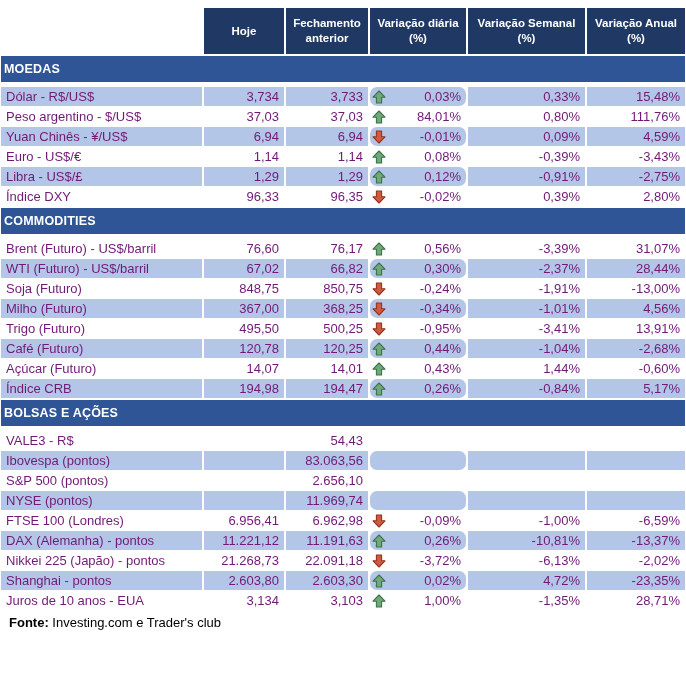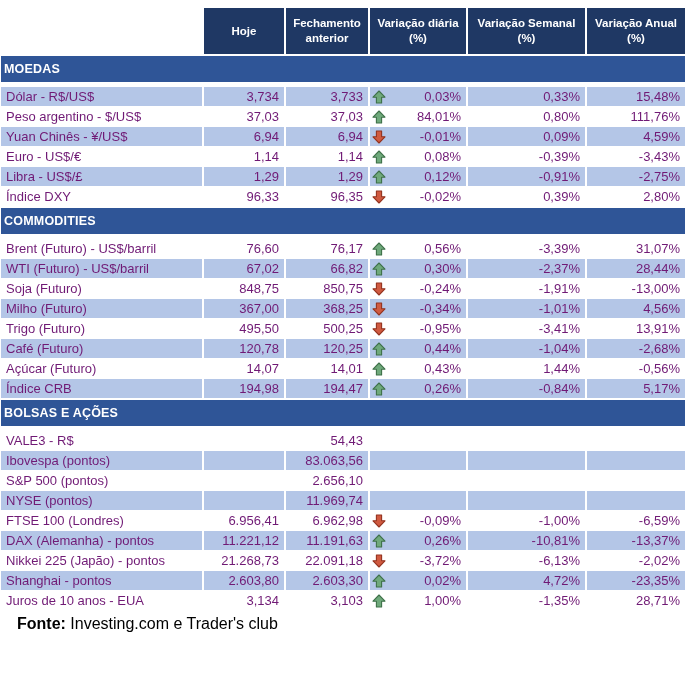--- a/index.html
+++ b/index.html
@@ -41,26 +41,26 @@
     font-size: 12.5px;
     letter-spacing: 0.2px;
     display: flex; align-items: center;
     padding-left: 3px;
     margin: 2px 0 5px 0;
   }
   .data-row { height: 19px; margin-bottom: 1px; font-size: 13px; color: #701a75; }
   .cell { display: flex; align-items: center; overflow: hidden; white-space: nowrap; }
   .cell.label { padding-left: 5px; }
   .cell.num { justify-content: flex-end; padding-right: 5px; }
-  .cell.diaria { justify-content: space-between; padding: 0 5px 0 2px; }
+  .cell.diaria { justify-content: space-between; padding: 0 5px 0 2px; border-radius: 7px; }
   .shade-blue { background: var(--row-blue); }
   .shade-white { background: var(--row-white); }
   .arrow { width: 14px; height: 14px; display: inline-flex; }
   .arrow svg { width: 14px; height: 14px; }
-  .fonte { font-size: 16px; padding: 4px 0 0 16px; color: #000; }
+  .fonte { font-size: 13px; padding: 4px 0 0 8px; color: #000; }
   .fonte .b { font-weight: bold; }
 </style>
 </head>
 <body>
 
 <div class="report">
   <div class="grid-row header-row">
     <div class="hcell spacer"></div>
     <div class="hcell">Hoje</div>
     <div class="hcell">Fechamento anterior</div>
@@ -258,21 +258,21 @@
         <div class="cell num shade-white">14,01</div>
         <div class="cell diaria shade-white">
           <span class="arrow">
             <svg viewBox="0 0 14 14">
               <path d="M7 1 L13 7.2 L9.6 7.2 L9.6 13 L4.4 13 L4.4 7.2 L1 7.2 Z" fill="#6FA97B" stroke="#3E7049" stroke-width="1.1" stroke-linejoin="round"></path>
             </svg>
           </span>
           <span>0,43%</span>
         </div>
         <div class="cell num shade-white">1,44%</div>
-        <div class="cell num shade-white">-0,56%</div>
+        <div class="cell num shade-white">-0,60%</div>
       </div>
       <div class="grid-row data-row">
         <div class="cell label shade-blue">Índice CRB</div>
         <div class="cell num shade-blue">194,98</div>
         <div class="cell num shade-blue">194,47</div>
         <div class="cell diaria shade-blue">
           <span class="arrow">
             <svg viewBox="0 0 14 14">
               <path d="M7 1 L13 7.2 L9.6 7.2 L9.6 13 L4.4 13 L4.4 7.2 L1 7.2 Z" fill="#6FA97B" stroke="#3E7049" stroke-width="1.1" stroke-linejoin="round"></path>
             </svg>

